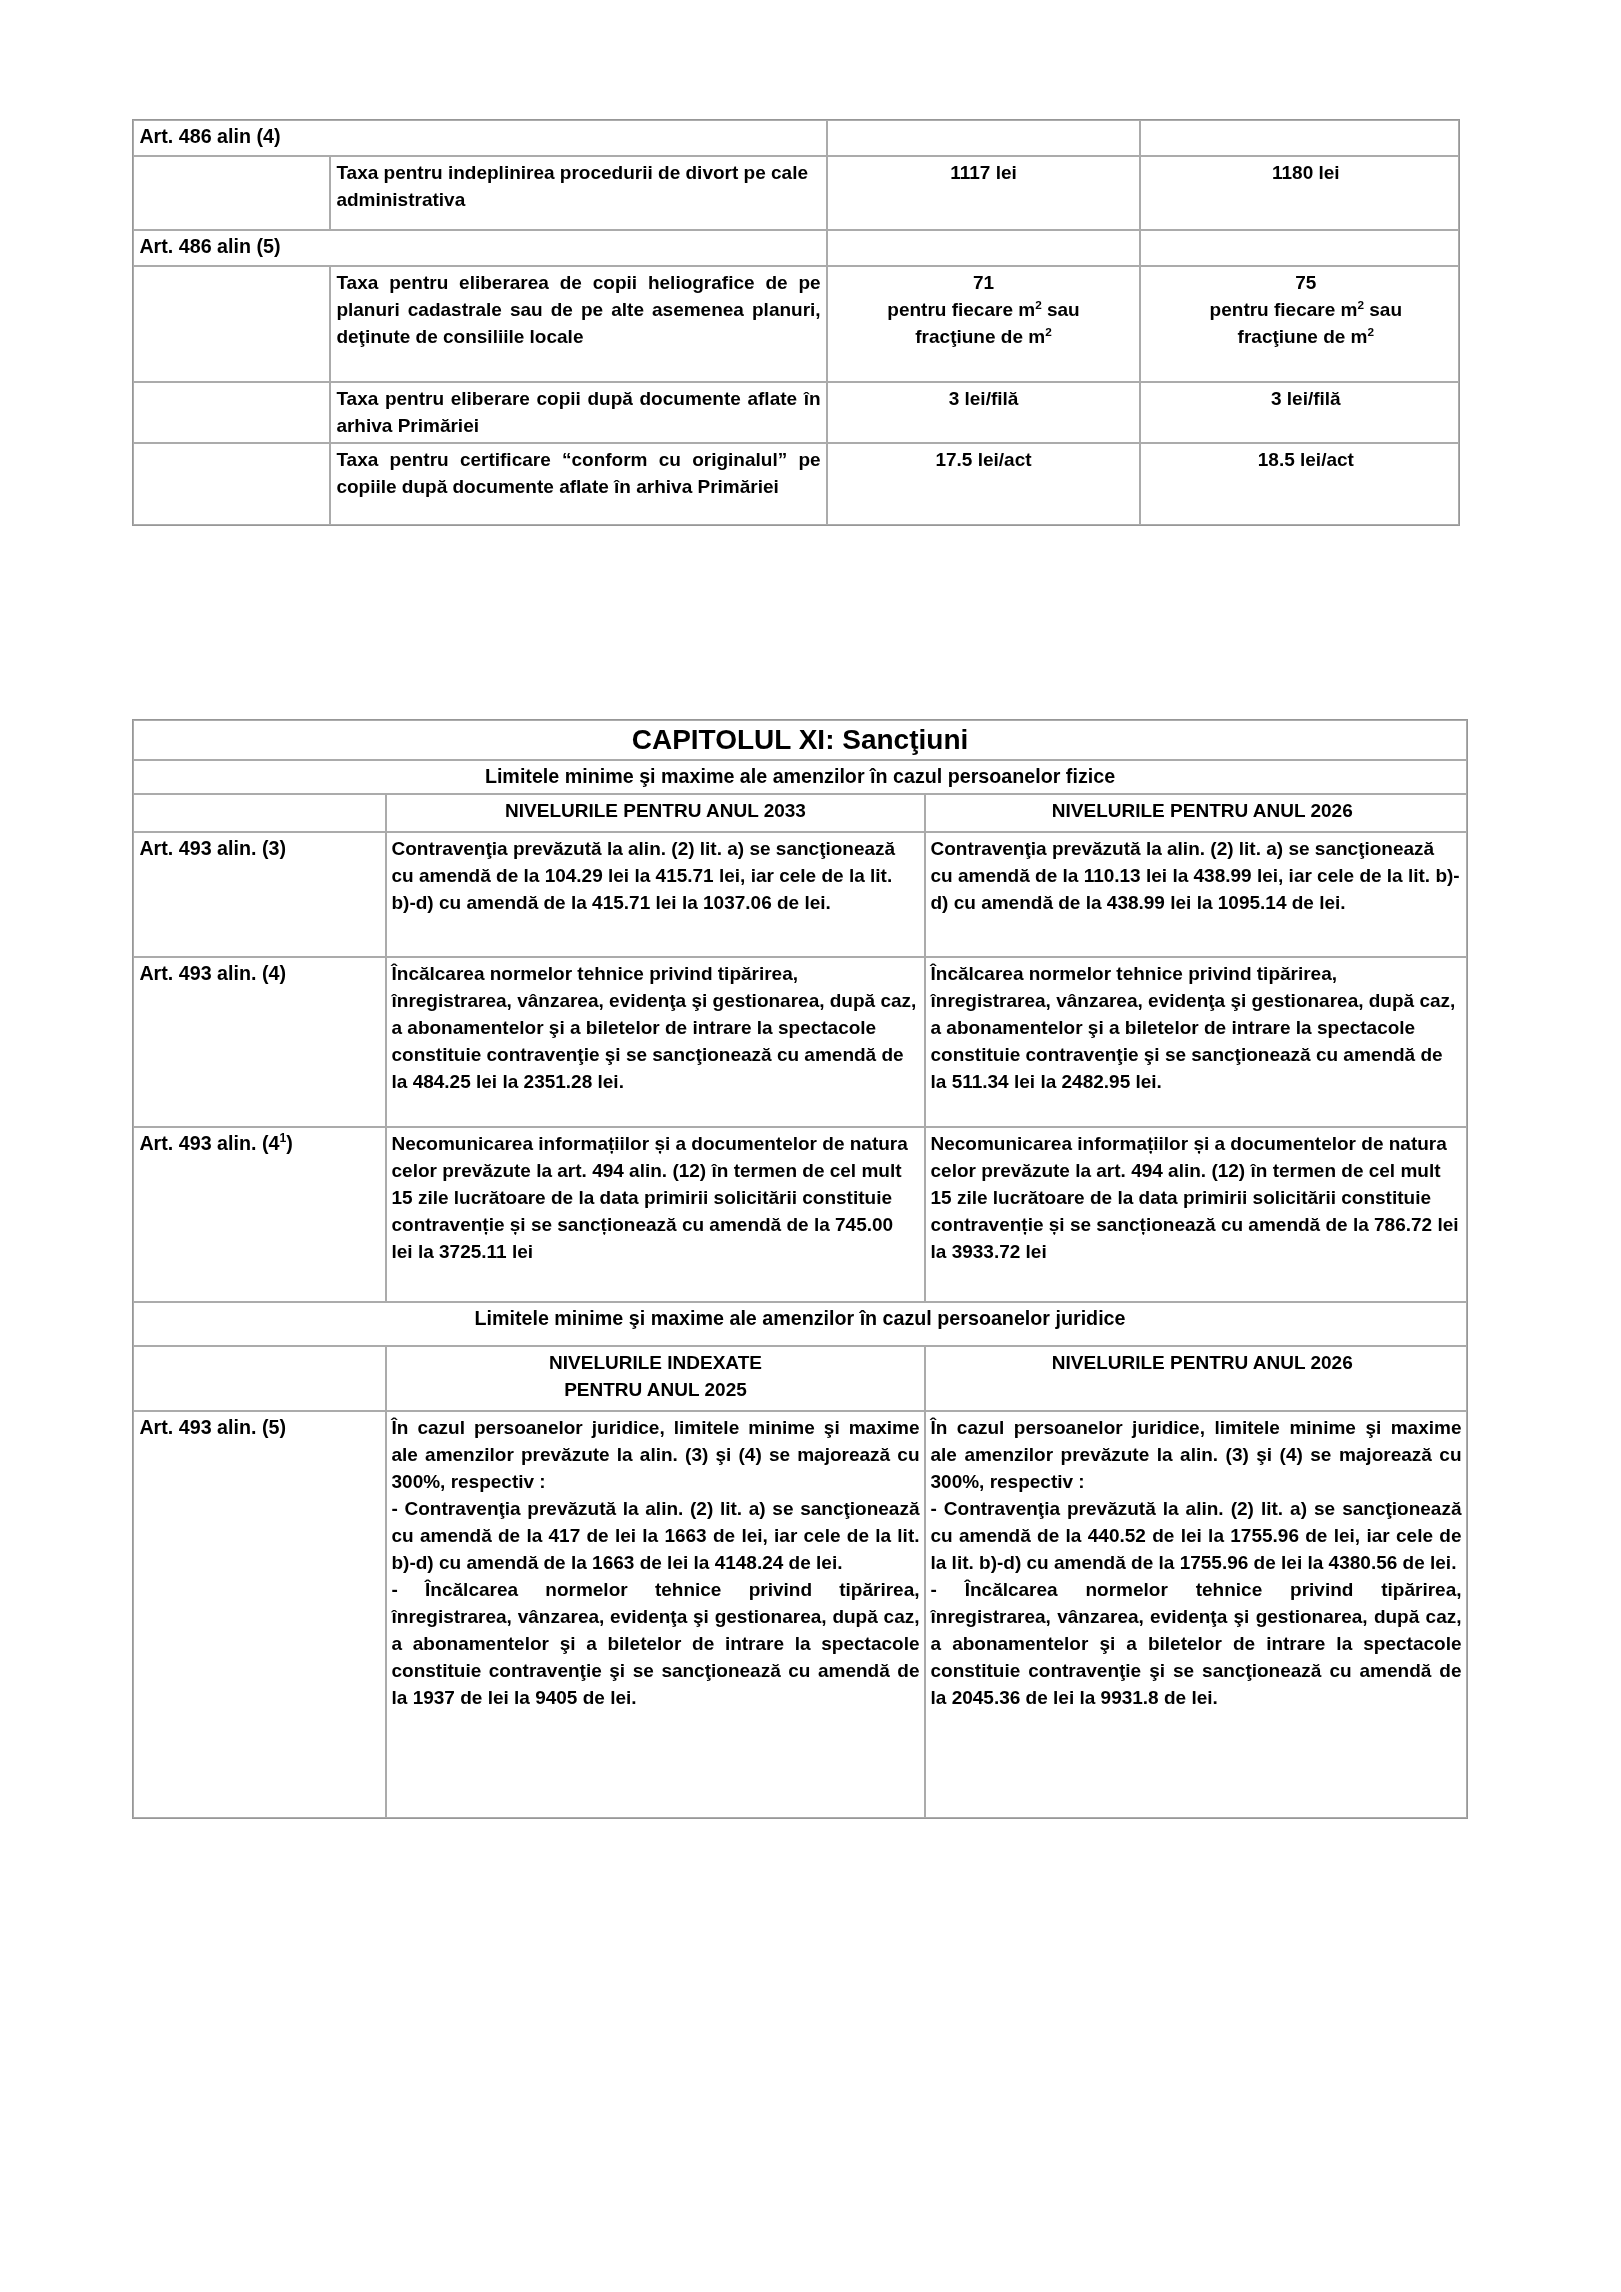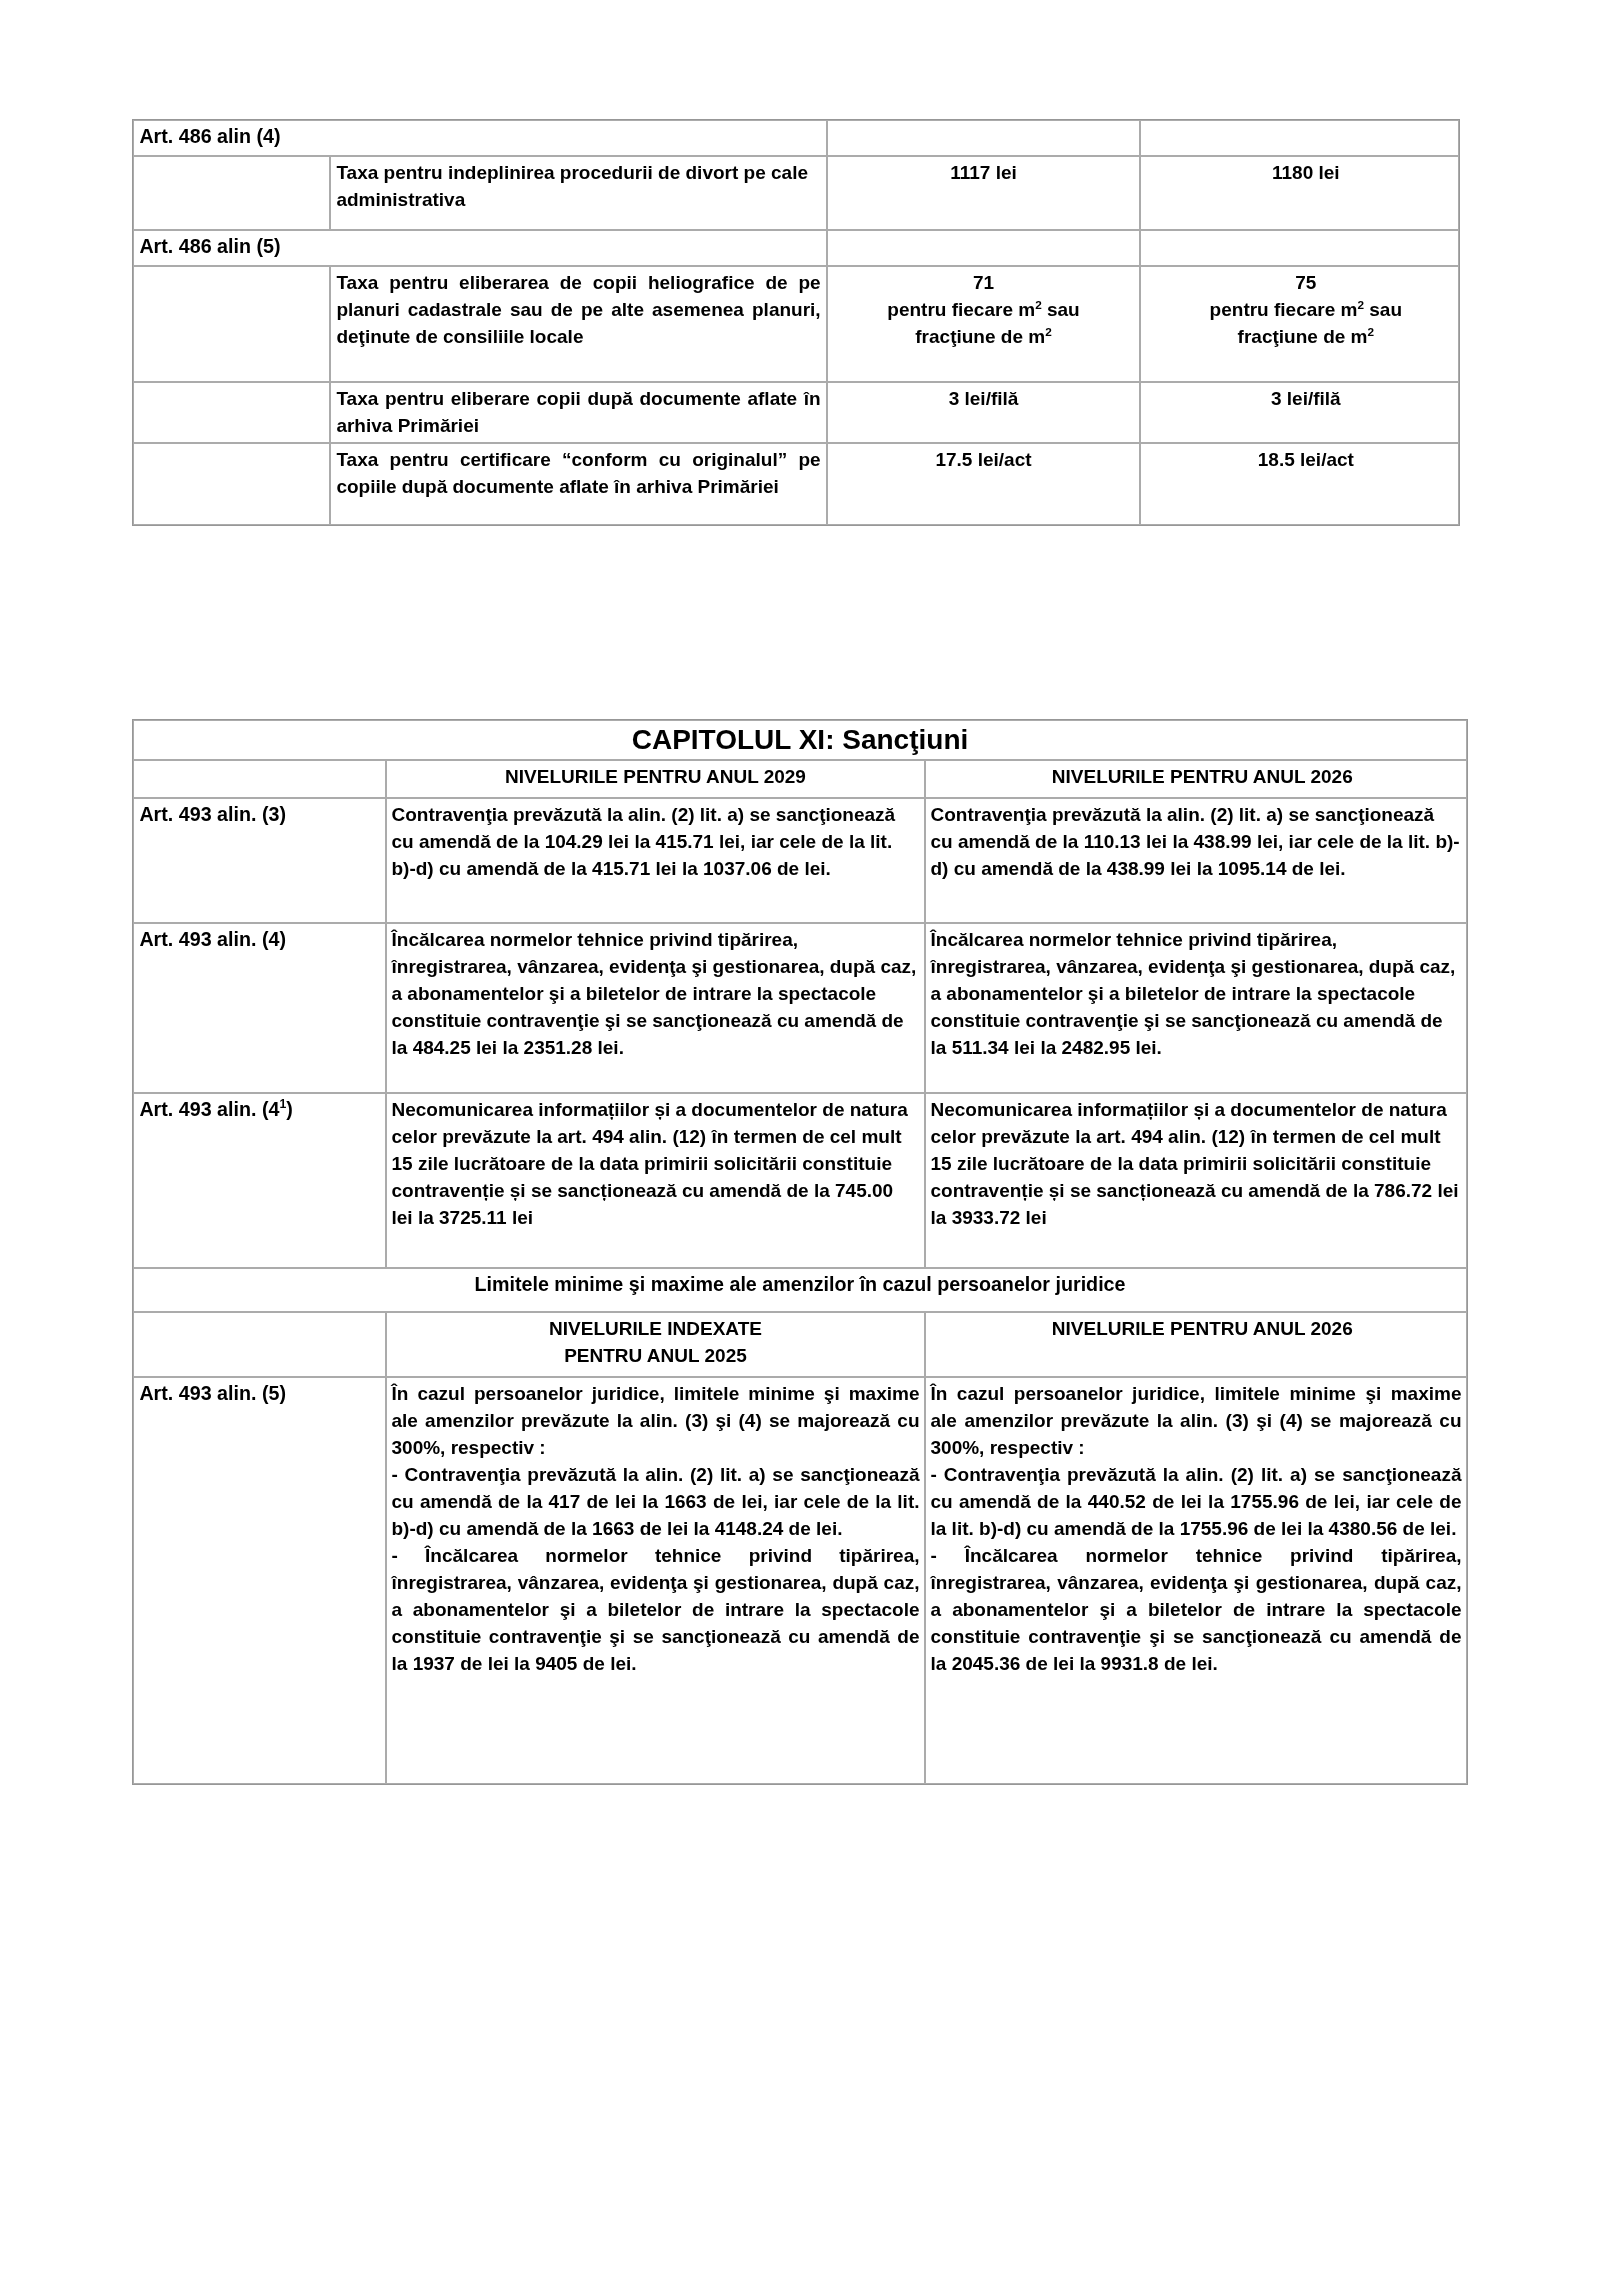--- a/index.html
+++ b/index.html
@@ -78,23 +78,26 @@
     <table class="tbl t2">
       <colgroup>
         <col style="width:253px">
           <col style="width:539px">
           <col style="width:542px">
       </colgroup>
       <tbody>
           <tr style="height:40px">
         <td colspan="3" class="cap">CAPITOLUL XI: Sancţiuni</td>
       </tr>
+      <tr style="height:34px">
+        <td colspan="3" class="sub">Limitele minime şi maxime ale amenzilor în cazul persoanelor fizice</td>
+      </tr>
       <tr style="height:38px">
         <td></td>
-        <td class="colh">NIVELURILE PENTRU ANUL 2029</td>
+        <td class="colh">NIVELURILE PENTRU ANUL 2033</td>
         <td class="colh bold">NIVELURILE PENTRU ANUL 2026</td>
       </tr>
       <tr style="height:125px">
         <td class="art">Art. 493 alin. (3)</td>
         <td class="para">Contravenţia prevăzută la alin. (2) lit. a) se sancţionează cu amendă de la <b>104.29</b> lei la <b>415.71</b> lei, iar cele de la lit. b)-d) cu amendă de la <b>415.71</b> lei la <b>1037.06</b> de lei.</td>
         <td class="para">Contravenţia prevăzută la alin. (2) lit. a) se sancţionează cu amendă de la <b>110.13</b> lei la <b>438.99</b> lei, iar cele de la lit. b)-d) cu amendă de la <b>438.99</b> lei la <b>1095.14</b> de lei.</td>
       </tr>
       <tr style="height:170px">
         <td class="art">Art. 493 alin. (4)</td>
         <td class="para">Încălcarea normelor tehnice privind tipărirea, înregistrarea, vânzarea, evidenţa şi gestionarea, după caz, a abonamentelor şi a biletelor de intrare la spectacole constituie contravenţie şi se sancţionează cu amendă de la <b>484.25</b> lei la <b>2351.28</b> lei.</td>

